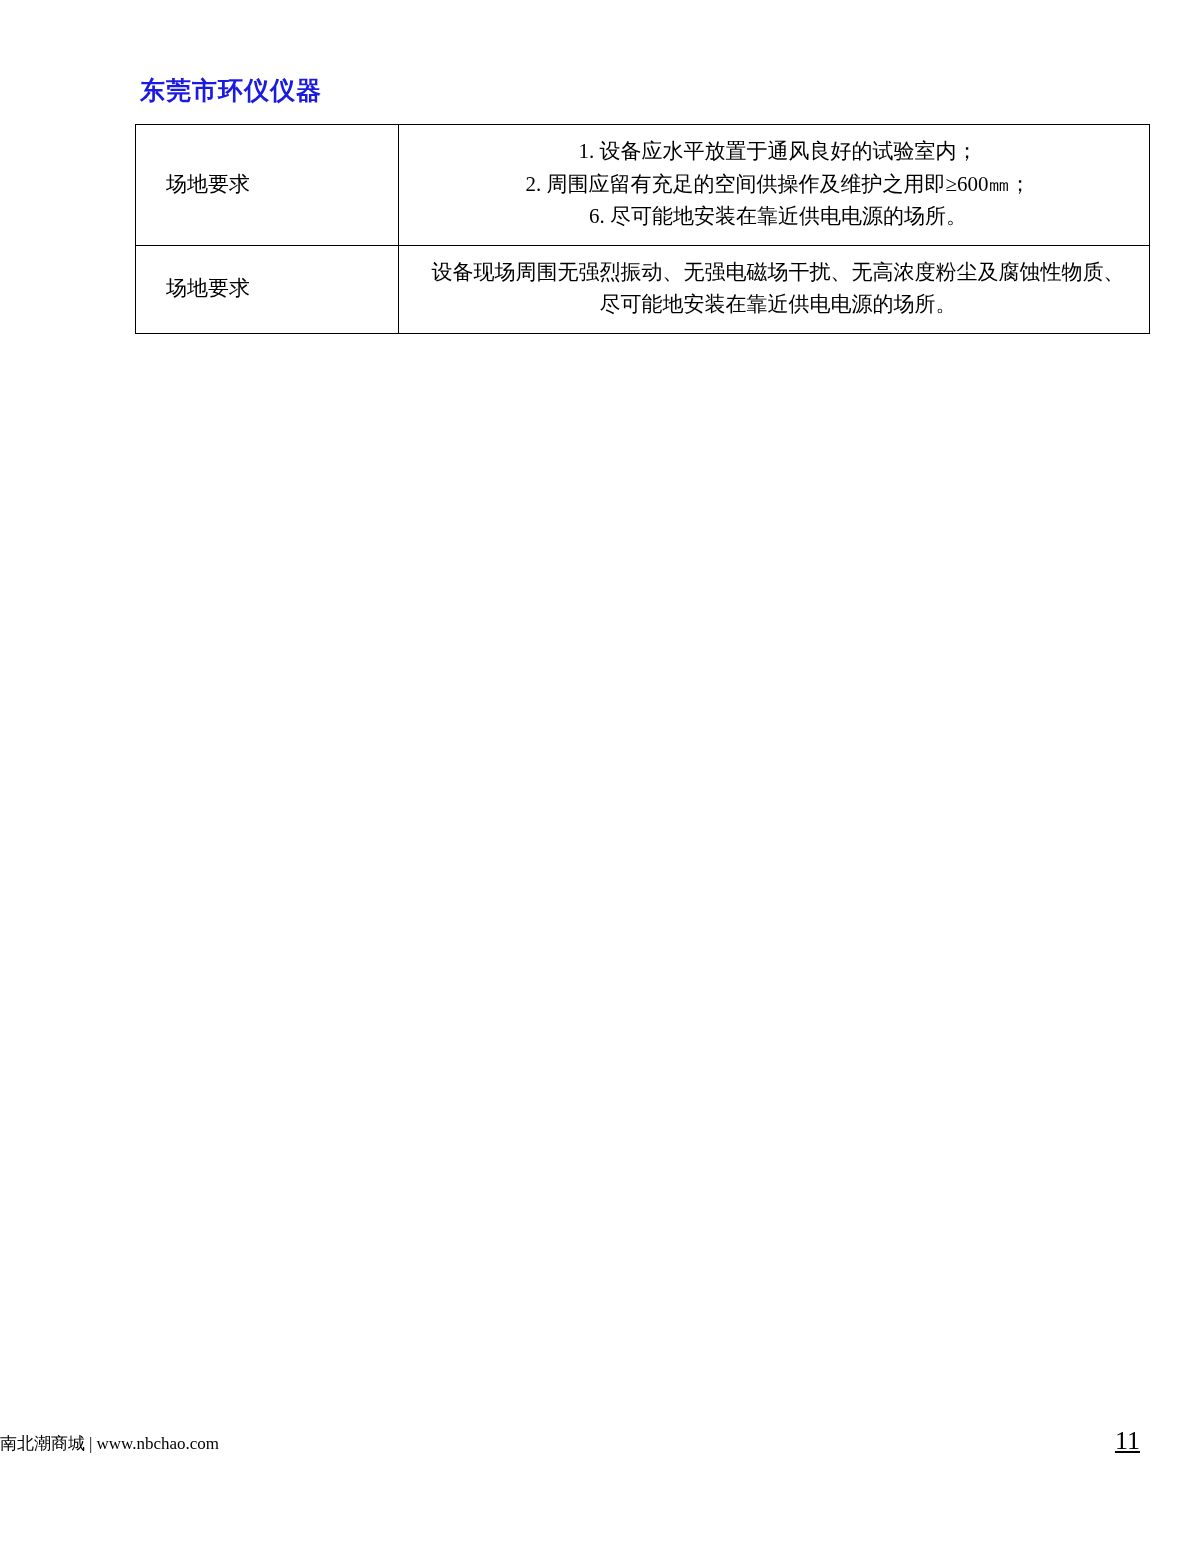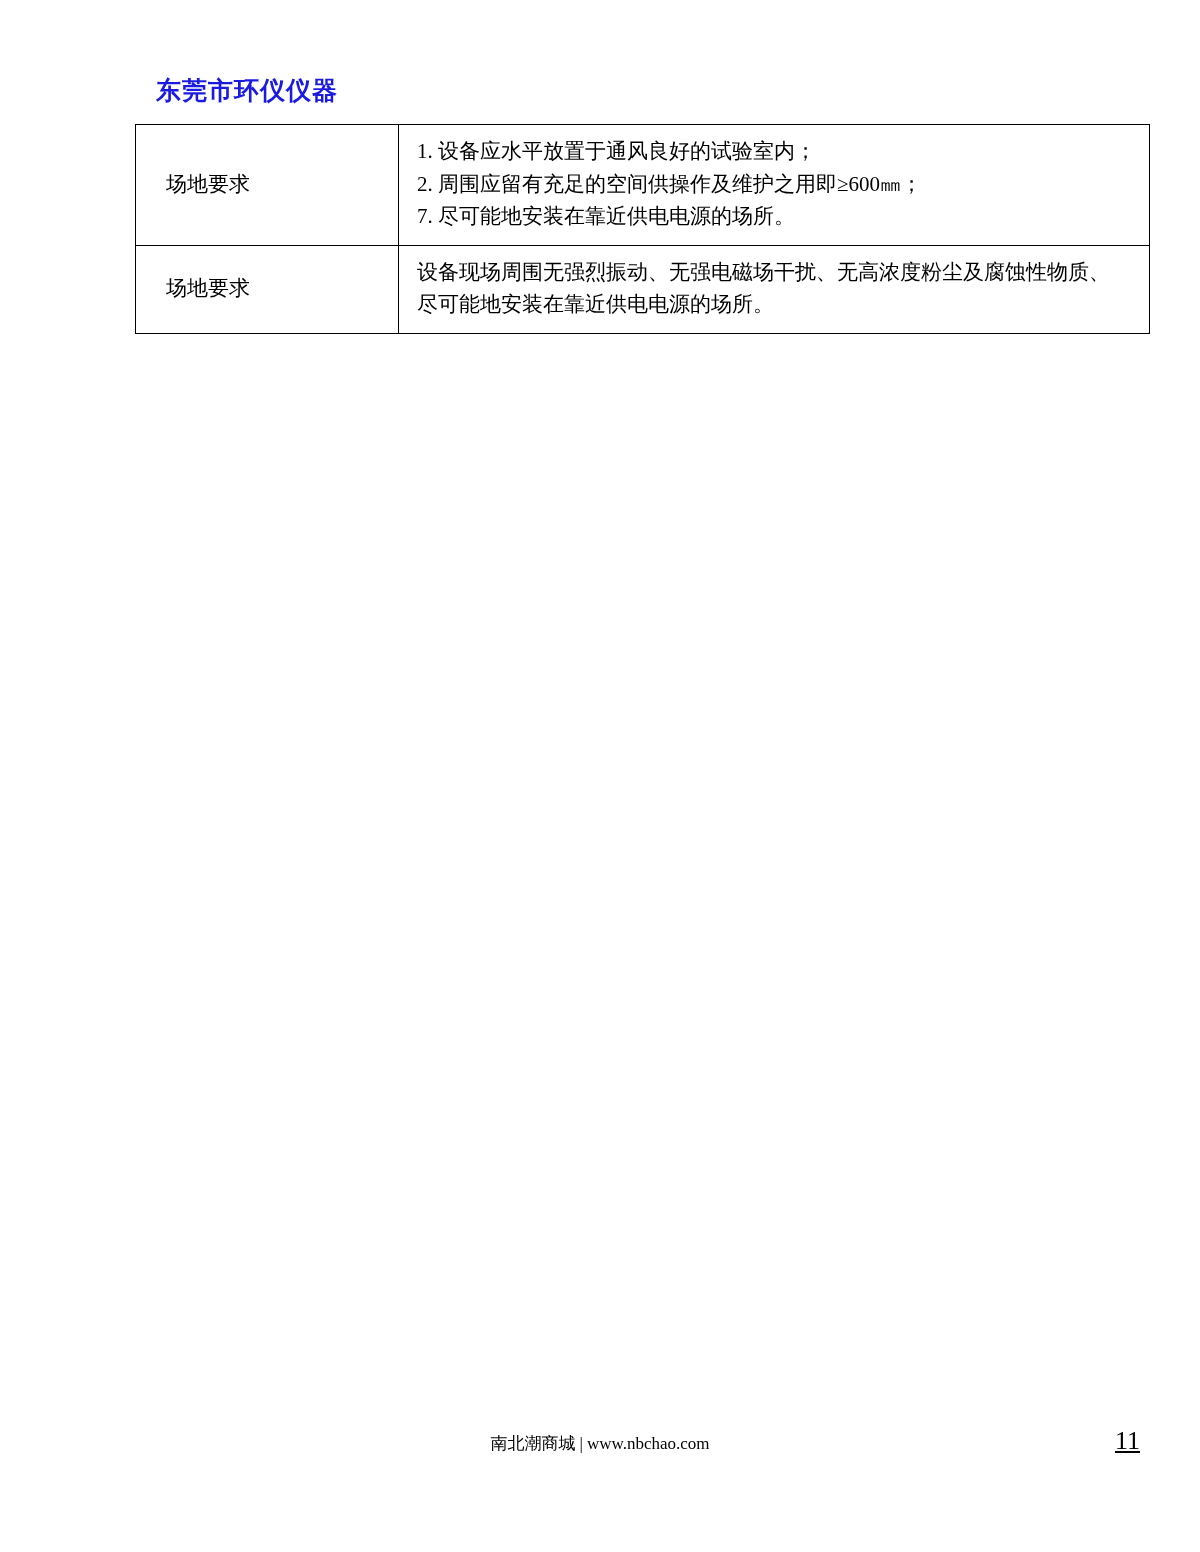--- a/index.html
+++ b/index.html
@@ -15,21 +15,21 @@
     color: #000000;
   }
   .page {
     position: relative;
     width: 1200px;
     height: 1552px;
     box-sizing: border-box;
   }
   .doc-header {
     position: absolute;
-    left: 156px;
+    left: 140px;
     top: 74px;
     font-family: "Liberation Serif", "DejaVu Serif", serif;
     font-weight: bold;
     font-size: 25px;
     letter-spacing: 1px;
     color: #1a1ae0;
     white-space: nowrap;
     text-align: center;
   }
   .spec-table {
@@ -50,34 +50,35 @@
   }
   .spec-table td.label {
     width: 222px;
     vertical-align: middle;
     padding-left: 30px;
     white-space: nowrap;
     margin-top: 36px;
   }
   .spec-table td.value {
     padding-left: 18px;
+    text-align: center;
   }
   .value .line {
     display: block;
     white-space: nowrap;
   }
   .value .wrapline {
     display: block;
   }
   .footer {
     position: absolute;
     left: 0;
     top: 1432px;
     width: 1200px;
-    text-align: center;
+    text-align: left;
     font-size: 17px;
     font-family: "Liberation Serif", "DejaVu Serif", serif;
     color: #000000;
   }
   .footer .sep {
     padding: 0 4px;
   }
   .footer .site {
     font-family: "Liberation Serif", "DejaVu Serif", serif;
   }
@@ -97,21 +98,21 @@
 
   <div class="doc-header" style="color: rgb(26, 26, 224);">东莞市环仪仪器</div>
 
   <table class="spec-table">
     <tbody>
       <tr>
         <td class="label">场地要求</td>
         <td class="value">
           <span class="line">1. 设备应水平放置于通风良好的试验室内；</span>
           <span class="line">2. 周围应留有充足的空间供操作及维护之用即≥600㎜；</span>
-          <span class="line">7. 尽可能地安装在靠近供电电源的场所。</span>
+          <span class="line">6. 尽可能地安装在靠近供电电源的场所。</span>
         </td>
       </tr>
       <tr>
         <td class="label">场地要求</td>
         <td class="value">
           <span class="wrapline">设备现场周围无强烈振动、无强电磁场干扰、无高浓度粉尘及腐蚀性物质、</span>
           <span class="wrapline">尽可能地安装在靠近供电电源的场所。</span>
         </td>
       </tr>
     </tbody>

